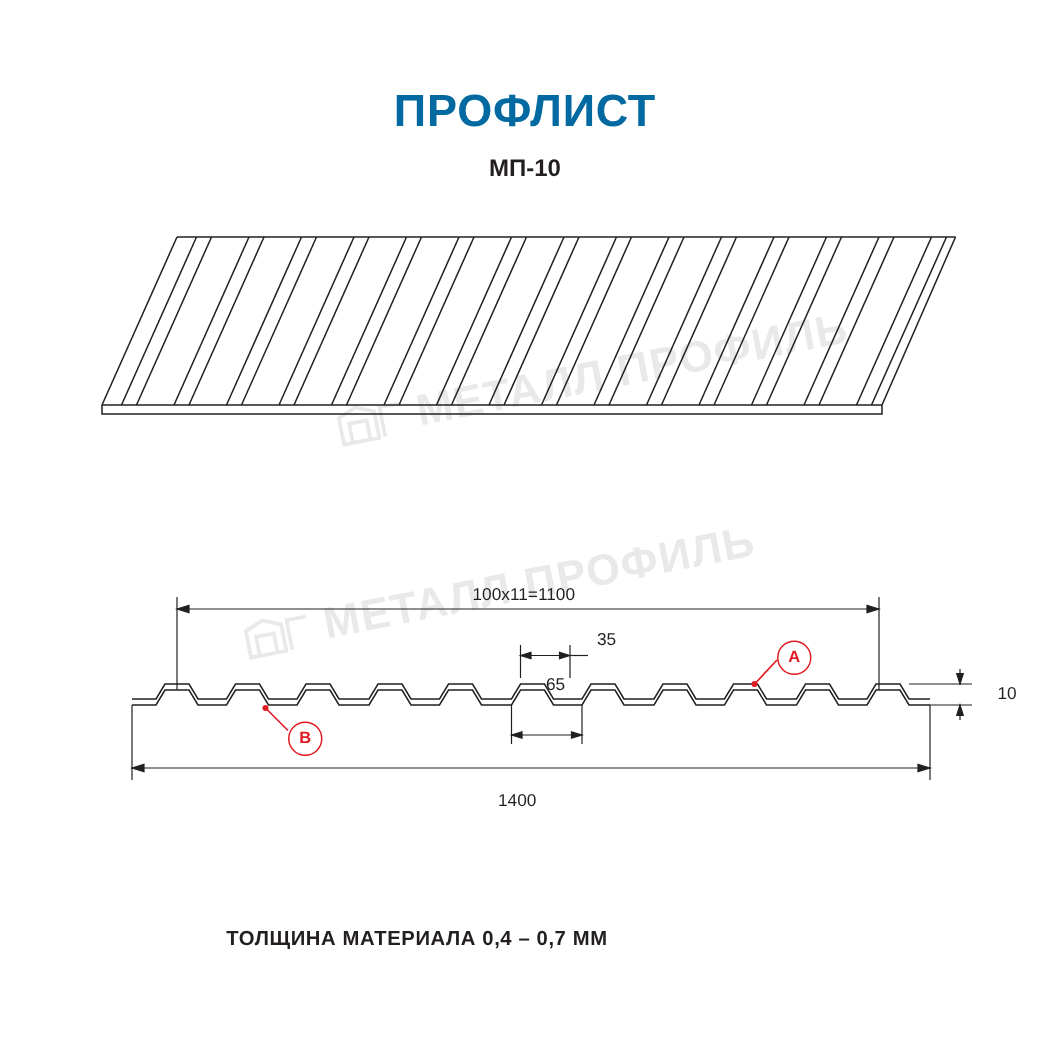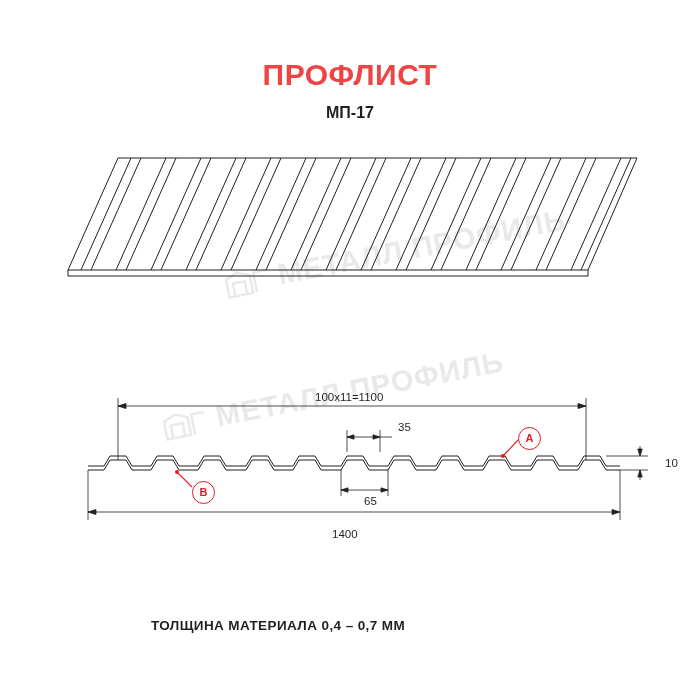--- a/index.html
+++ b/index.html
@@ -22,21 +22,21 @@
   }
   .title {
     position: absolute;
     top: 58px;
     left: 0;
     width: 700px;
     text-align: center;
     font-size: 30px;
     font-weight: bold;
     letter-spacing: 0.5px;
-    color: #ef4444;
+    color: #0369a1;
   }
   .subtitle {
     position: absolute;
     top: 104px;
     left: 0;
     width: 700px;
     text-align: center;
     font-size: 16px;
     font-weight: bold;
     color: #231f20;
@@ -86,21 +86,21 @@
     margin-right: 8px;
   }
   .dim-label {
     position: absolute;
     font-size: 11.5px;
     color: #231f20;
     white-space: nowrap;
   }
   .lbl-1100 { left: 315px; top: 391px; }
   .lbl-35   { left: 398px; top: 421px; }
-  .lbl-65   { left: 364px; top: 495px; }
+  .lbl-65   { left: 364px; top: 451px; }
   .lbl-1200 { left: 332px; top: 528px; }
   .lbl-10   { left: 665px; top: 457px; }
 
   .callout {
     position: absolute;
     width: 21px;
     height: 21px;
     border: 1.4px solid #e11b22;
     border-radius: 50%;
     color: #e11b22;
@@ -112,21 +112,21 @@
   }
   .callout-a { left: 518px; top: 427px; }
   .callout-b { left: 192px; top: 481px; }
 </style>
 </head>
 <body>
 
 <div class="page">
 
   <div class="title">ПРОФЛИСТ</div>
-  <div class="subtitle">МП-17</div>
+  <div class="subtitle">МП-10</div>
 
   <div class="wm wm1">
     <span class="wm-logo">
       <svg viewBox="0 0 46 30" width="46" height="30">
         <path d="M2 26 L2 8 L14 3 L26 8 L26 26 Z" fill="none" stroke="#e9e9e9" stroke-width="2.5"></path>
         <path d="M8 26 L8 13 L20 13 L20 26" fill="none" stroke="#e9e9e9" stroke-width="2.5"></path>
         <path d="M30 26 L30 6 L43 6" fill="none" stroke="#e9e9e9" stroke-width="2.5"></path>
       </svg>
     </span><span>МЕТАЛЛ ПРОФИЛЬ</span>
   </div>

